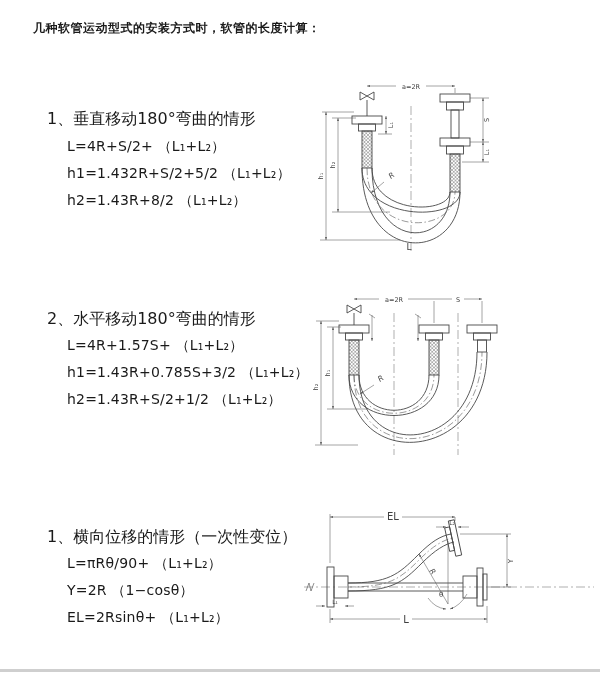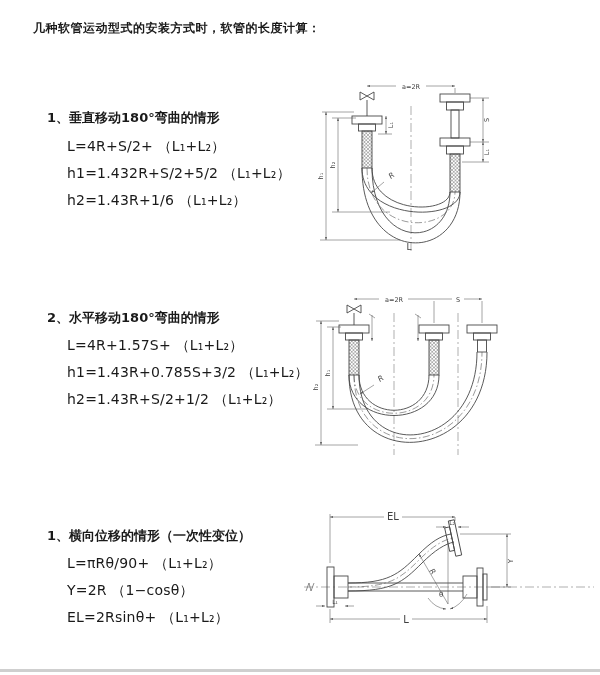--- a/index.html
+++ b/index.html
@@ -2,36 +2,36 @@
 <html><head>
 <meta charset="utf-8">
 <style>
   html,body{margin:0;padding:0;}
   body{
     width:600px;height:675px;position:relative;background:#ffffff;
     font-family:"DejaVu Sans","Liberation Sans",sans-serif;color:#1a1a1a;
     overflow:hidden;
   }
   .page-title{position:absolute;left:33px;top:20px;font-size:12px;font-weight:bold;letter-spacing:.5px;white-space:nowrap;}
-  .sec-heading{position:absolute;left:47px;font-size:13px;font-weight:bold;white-space:nowrap;}
+  .sec-heading{position:absolute;left:47px;font-size:16px;font-weight:normal;white-space:nowrap;}
   .formula{position:absolute;left:67px;font-size:14px;font-weight:normal;white-space:nowrap;letter-spacing:.2px;}
   .diagram{position:absolute;}
   .diagram svg{display:block;}
   svg text{font-family:"DejaVu Sans","Liberation Sans",sans-serif;fill:#3f3f3f;}
   .page-edge{position:absolute;left:0;top:669px;width:600px;height:3px;background:#cfcfcf;}
 </style>
 </head>
 <body>
 
 <div class="page-title">几种软管运动型式的安装方式时，软管的长度计算：</div>
 
 <div class="sec-heading" style="top:109px">1、垂直移动180°弯曲的情形</div>
 <div class="formula" style="top:138px">L=4R+S/2+ （L₁+L₂）</div>
 <div class="formula" style="top:165px">h1=1.432R+S/2+5/2 （L₁+L₂）</div>
-<div class="formula" style="top:192px">h2=1.43R+1/6 （L₁+L₂）</div>
+<div class="formula" style="top:192px">h2=1.43R+8/2 （L₁+L₂）</div>
 
 <div class="diagram" style="left:312px;top:72px">
 <svg viewBox="0 0 288 182" width="288" height="182">
   <defs>
     <marker id="d1a" markerWidth="7" markerHeight="5" refX="6" refY="2" orient="auto-start-reverse">
       <path d="M0,0 L6,2 L0,4 Z" fill="#5a5a5a"></path>
     </marker>
     <pattern id="d1b" width="3.5" height="3.5" patternUnits="userSpaceOnUse">
       <path d="M0,3.5 L3.5,0 M0,0 L3.5,3.5" stroke="#6a6a6a" stroke-width="0.5"></path>
     </pattern>

